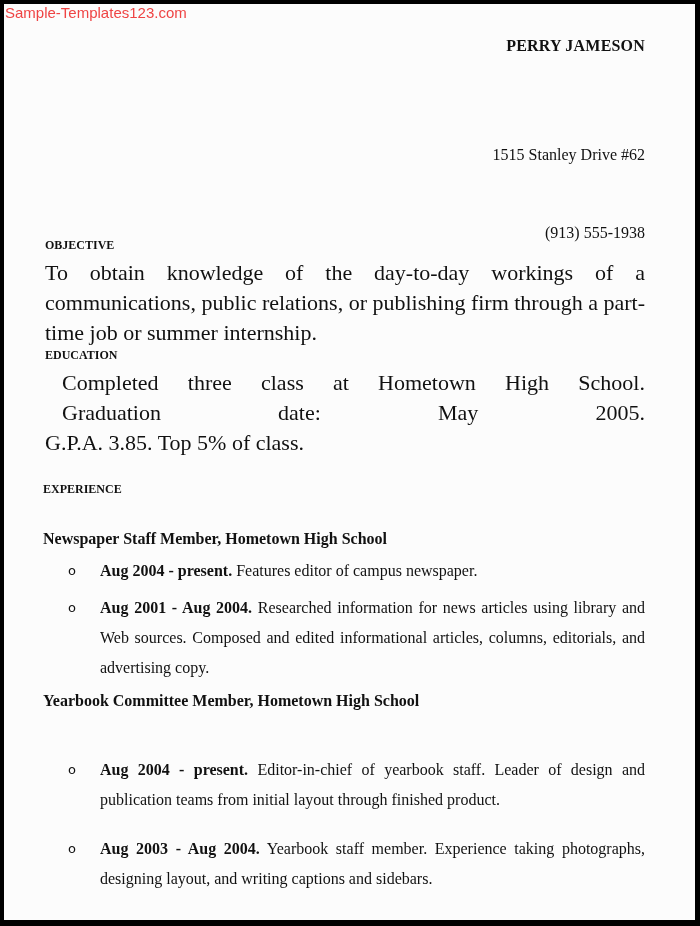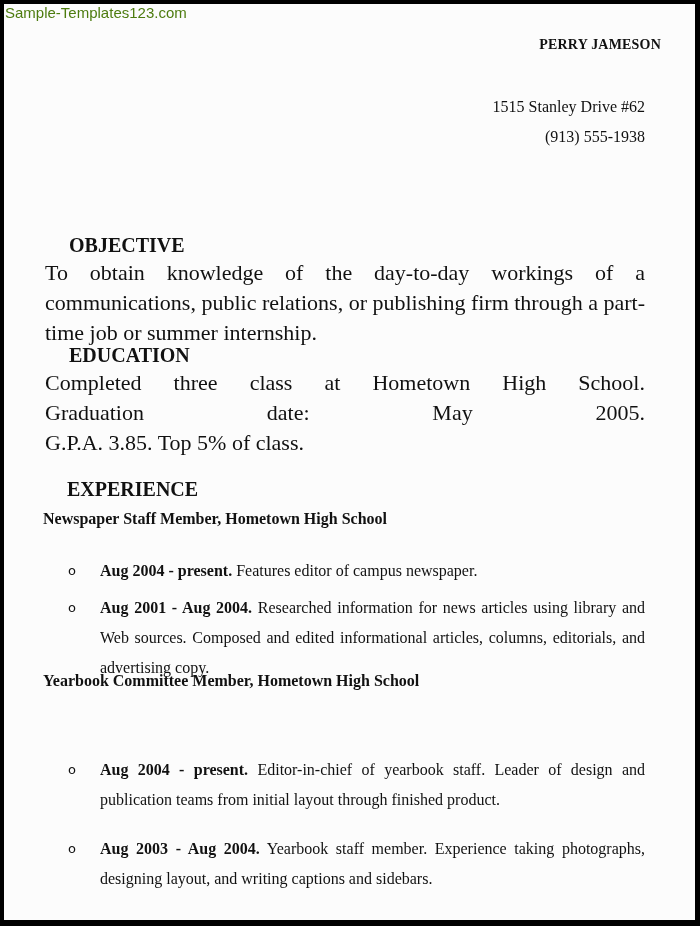--- a/index.html
+++ b/index.html
@@ -5,43 +5,43 @@
     html, body { margin: 0; padding: 0; }
     body { width: 700px; height: 926px; background: #000; overflow: hidden; }
     .page {
       position: absolute; left: 4px; top: 4px; width: 691px; height: 916px;
       background: #fcfcfc; color: #111;
       font-family: "Liberation Serif", "DejaVu Serif", serif;
     }
     .watermark {
       position: absolute; left: 1px; top: 0px;
       font-family: "Liberation Sans", "DejaVu Sans", sans-serif;
-      font-size: 15px; color: #4d7c0f; line-height: 18px;
+      font-size: 15px; color: #ef4444; line-height: 18px;
     }
     .name {
-      position: absolute; right: 34px; top: 33px;
-      font-size: 14px; font-weight: bold; letter-spacing: 0.2px; margin-left: 24px;
+      position: absolute; right: 50px; top: 33px;
+      font-size: 16px; font-weight: bold; letter-spacing: 0.2px; margin-left: 24px;
     }
     .contact {
       position: absolute; right: 50px; top: 88px; text-align: right;
       font-size: 16px; line-height: 30px;
     }
-    .contact div { white-space: nowrap; }
+    .contact div { white-space: nowrap; margin-top: 48px; }
     .section-head {
-      position: absolute; font-size: 20px; font-weight: bold; line-height: 20px; margin-left: 24px;
+      position: absolute; font-size: 12px; font-weight: bold; line-height: 20px;
     }
     .para {
       position: absolute; left: 41px; width: 600px;
       font-size: 22px; line-height: 30px; text-align: justify;
     }
     .jline {
-      display: flex; justify-content: space-between; white-space: nowrap;
+      display: flex; justify-content: space-between; white-space: nowrap; margin-left: 17px;
     }
     .job-title {
-      position: absolute; left: 39px; font-size: 16px; font-weight: bold; line-height: 20px;
+      position: absolute; left: 39px; font-size: 16px; font-weight: bold; line-height: 20px; margin-top: 20px;
     }
     .bullet {
       position: absolute; left: 96px; width: 545px;
       font-size: 16px; line-height: 30px; text-align: justify;
     }
     .bullet-mark {
       position: absolute; left: -32px; top: 0; font-size: 13px;
       font-family: "DejaVu Sans", sans-serif;
     }
     .bullet b { font-weight: bold; }

